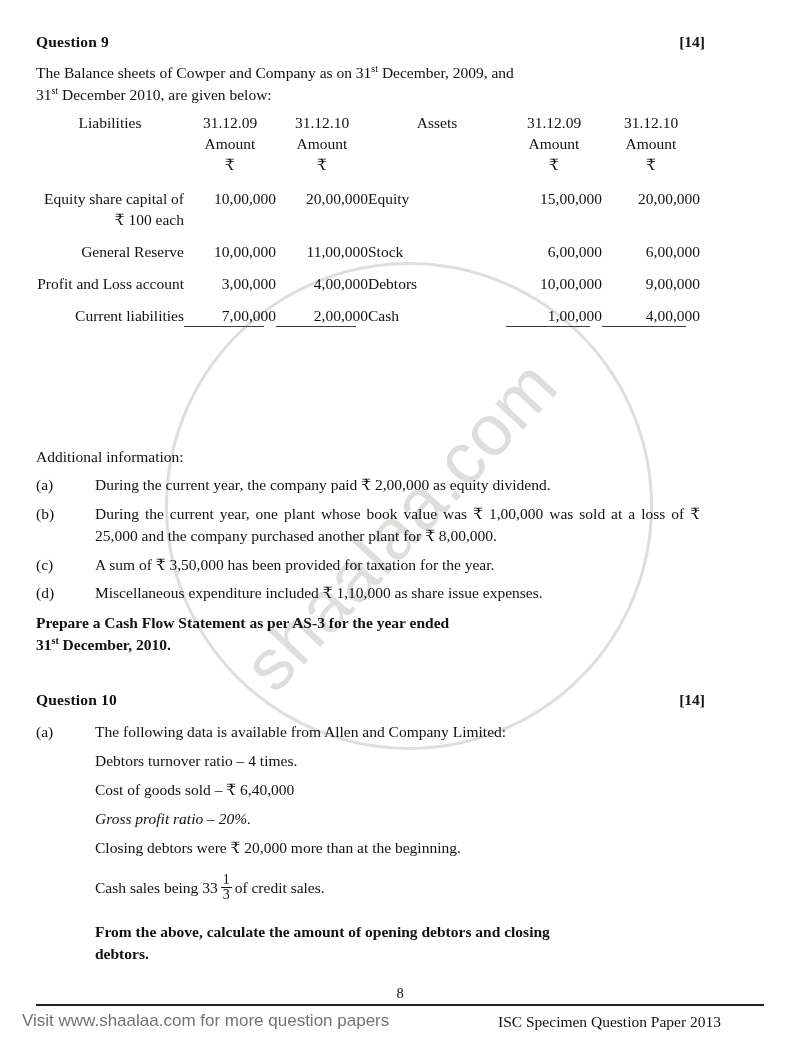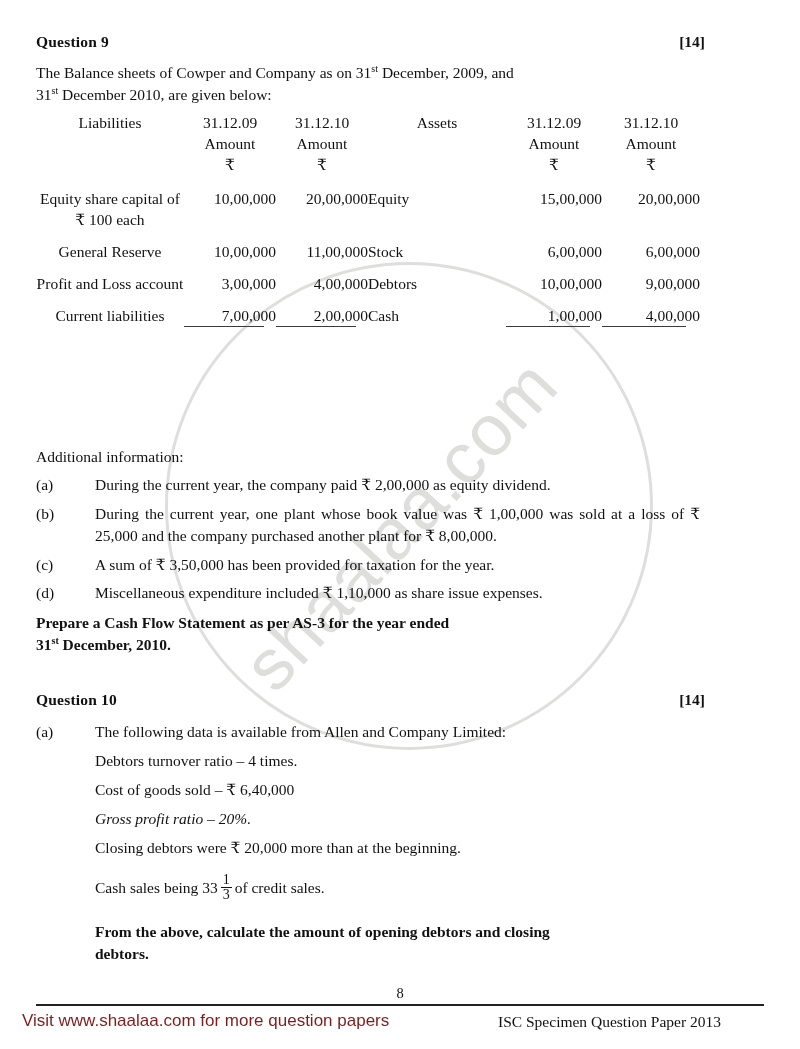--- a/index.html
+++ b/index.html
@@ -105,21 +105,21 @@
   .col-ast   { width: 138px; }
   .col-a1    { width: 96px;  }
   .col-a2    { width: 98px;  }
 
   .hd-lia { text-align: center; padding-left: 10px; }
   .hd-num { text-align: center; }
   .hd-ast { text-align: center; }
 
   .num { text-align: right; padding-right: 12px; white-space: nowrap; }
   .numw { text-align: right; padding-right: 14px; white-space: nowrap; }
-  .lbl { text-align: center; padding-right: 6px; }
+  .lbl { text-align: right; padding-right: 6px; }
   .lbl-ast { text-align: left; padding-left: 4px; padding-right: 4px; }
 
   .row-gap td { padding-top: 13px; }
   .row-gap-sm td { padding-top: 11px; }
 
   .rule-cell { padding-top: 10px; }
   .rule {
     height: 0;
     border-top: 1px solid #3b3b3b;
     margin-right: 12px;
@@ -169,21 +169,21 @@
     position: absolute;
     left: 36px;
     width: 728px;
     height: 0;
     border-top: 2px solid #222;
   }
   .footer-left {
     position: absolute;
     font-family: "Liberation Sans", "DejaVu Sans", sans-serif;
     font-size: 17px;
-    color: #7f1d1d;
+    color: #737373;
   }
   .footer-right {
     position: absolute;
     font-size: 15.5px;
     color: #111;
   }
 </style>
 </head>
 <body>
 

